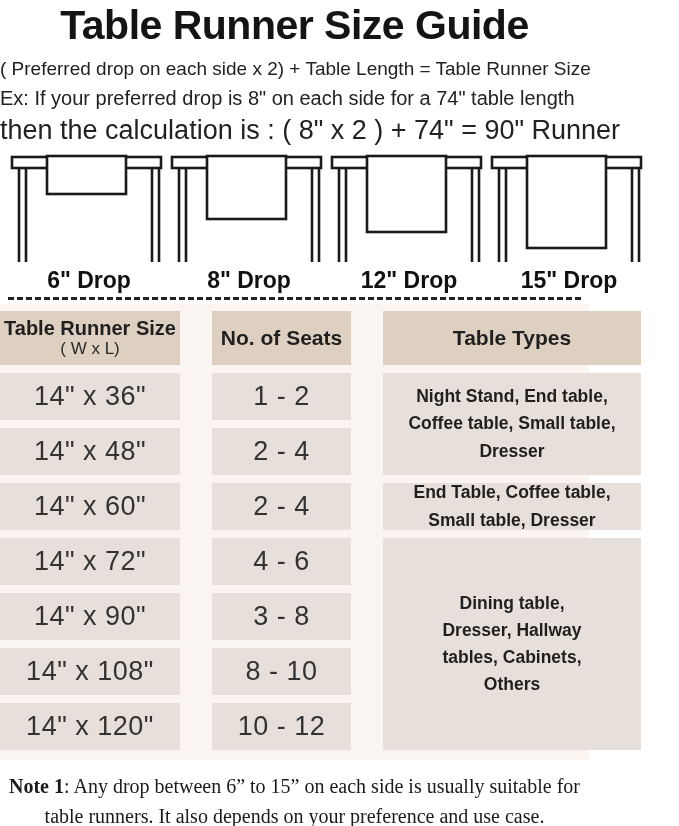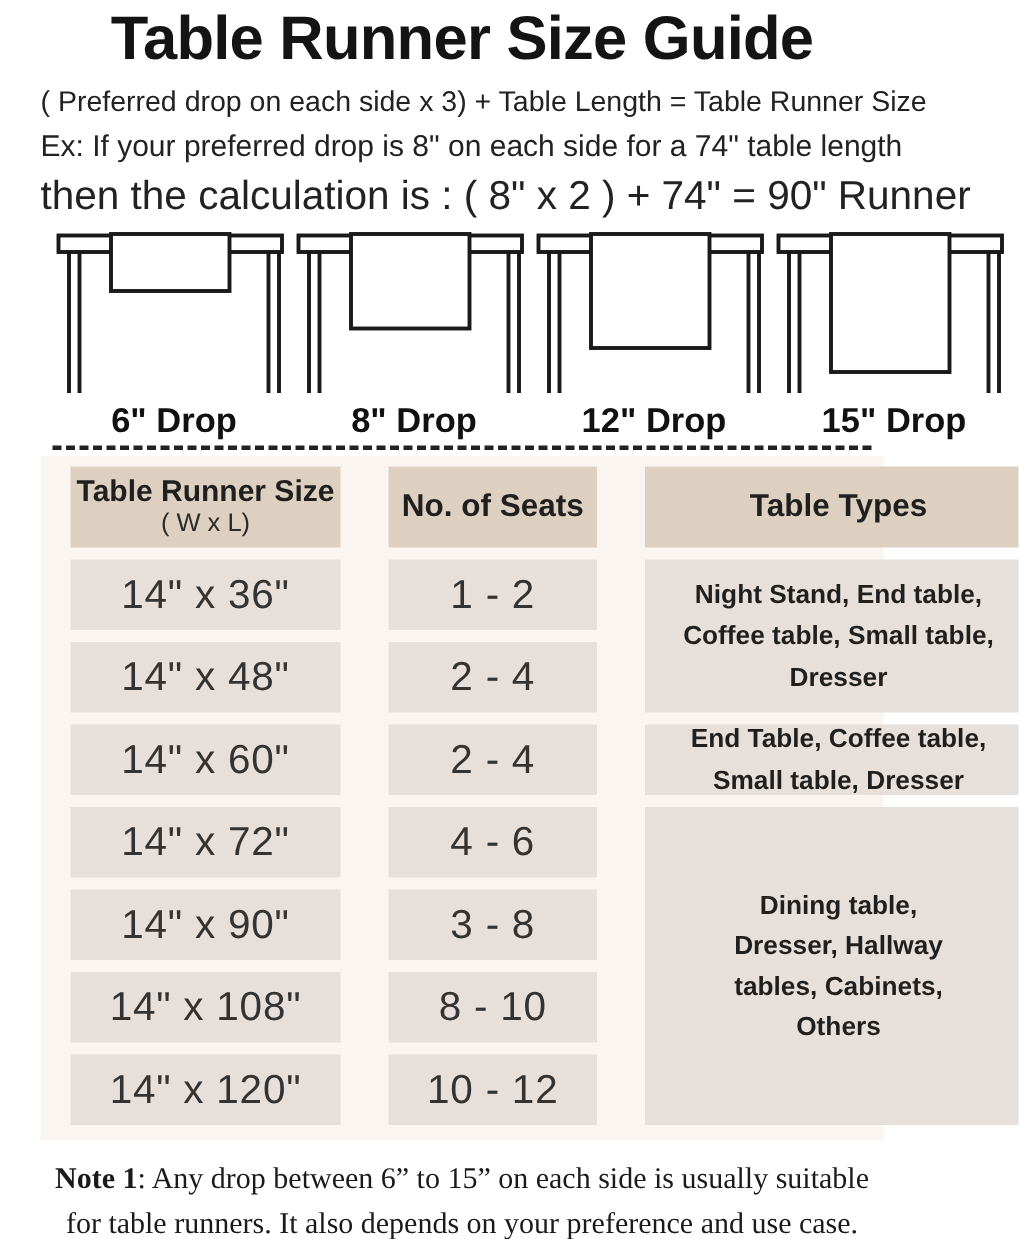--- a/index.html
+++ b/index.html
@@ -6,21 +6,21 @@
     --ink:#1c1c1c;
     --hdr:#ddd0c0;
     --cell:#e7e0da;
     --section:#faf5f0;
   }
   *{margin:0;padding:0;box-sizing:border-box;}
   body{
     width:679px;height:826px;overflow:hidden;background:#ffffff;
     font-family:"Liberation Sans", sans-serif;color:var(--ink);
   }
-  .page{width:589px;height:826px;position:relative;padding-left:27px;}
+  .page{width:589px;height:826px;position:relative;}
 
   
   .title{
     text-align:center;font-size:41px;font-weight:bold;letter-spacing:-0.5px;
     padding-top:2px;color:#141414;
   }
   .formula{
     text-align:center;font-size:19px;margin-top:9px;white-space:nowrap;color:#222;
   }
   .example-1{text-align:left;font-size:20px;margin-top:7px;white-space:nowrap;color:#222;}
@@ -39,21 +39,20 @@
   .dashed-sep{
     border-top:3px dashed #222;margin:3px 8px 0 8px;height:0;
   }
 
   
   .table-section{
     margin-top:4px;background:var(--section);
     padding:7px 0 10px 0;
   }
   .grid{
-    margin-left:20px;
     display:grid;
     grid-template-columns:180px 139px 258px;
     column-gap:32px;
     grid-template-rows:54px repeat(7,47px);
     row-gap:8px;
   }
   .hcell{
     background:var(--hdr);
     display:flex;flex-direction:column;align-items:center;justify-content:center;
     text-align:center;
@@ -78,21 +77,21 @@
   .notes p{margin:0 auto;font-family:Liberation Serif, serif;}
   .note-1{max-width:662px;}
   .notes b{font-weight:bold;}
 </style>
 </head>
 <body>
 
 <div class="page">
 
   <div class="title">Table Runner Size Guide</div>
-  <div class="formula">( Preferred drop on each side x 3) + Table Length = Table Runner Size</div>
+  <div class="formula">( Preferred drop on each side x 2) + Table Length = Table Runner Size</div>
   <div class="example-1">Ex: If your preferred drop is 8" on each side for a 74" table length</div>
   <div class="example-2">then the calculation is : ( 8" x 2 ) + 74" = 90" Runner</div>
 
   <div class="diagrams">
 
     <div class="diagram">
       <svg width="160" height="112" viewBox="0 0 160 112">
         <line x1="10" y1="13" x2="10" y2="108" stroke="#1a1a1a" stroke-width="2.6"></line>
         <line x1="17" y1="13" x2="17" y2="108" stroke="#1a1a1a" stroke-width="2.6"></line>
         <line x1="143" y1="13" x2="143" y2="108" stroke="#1a1a1a" stroke-width="2.6"></line>

